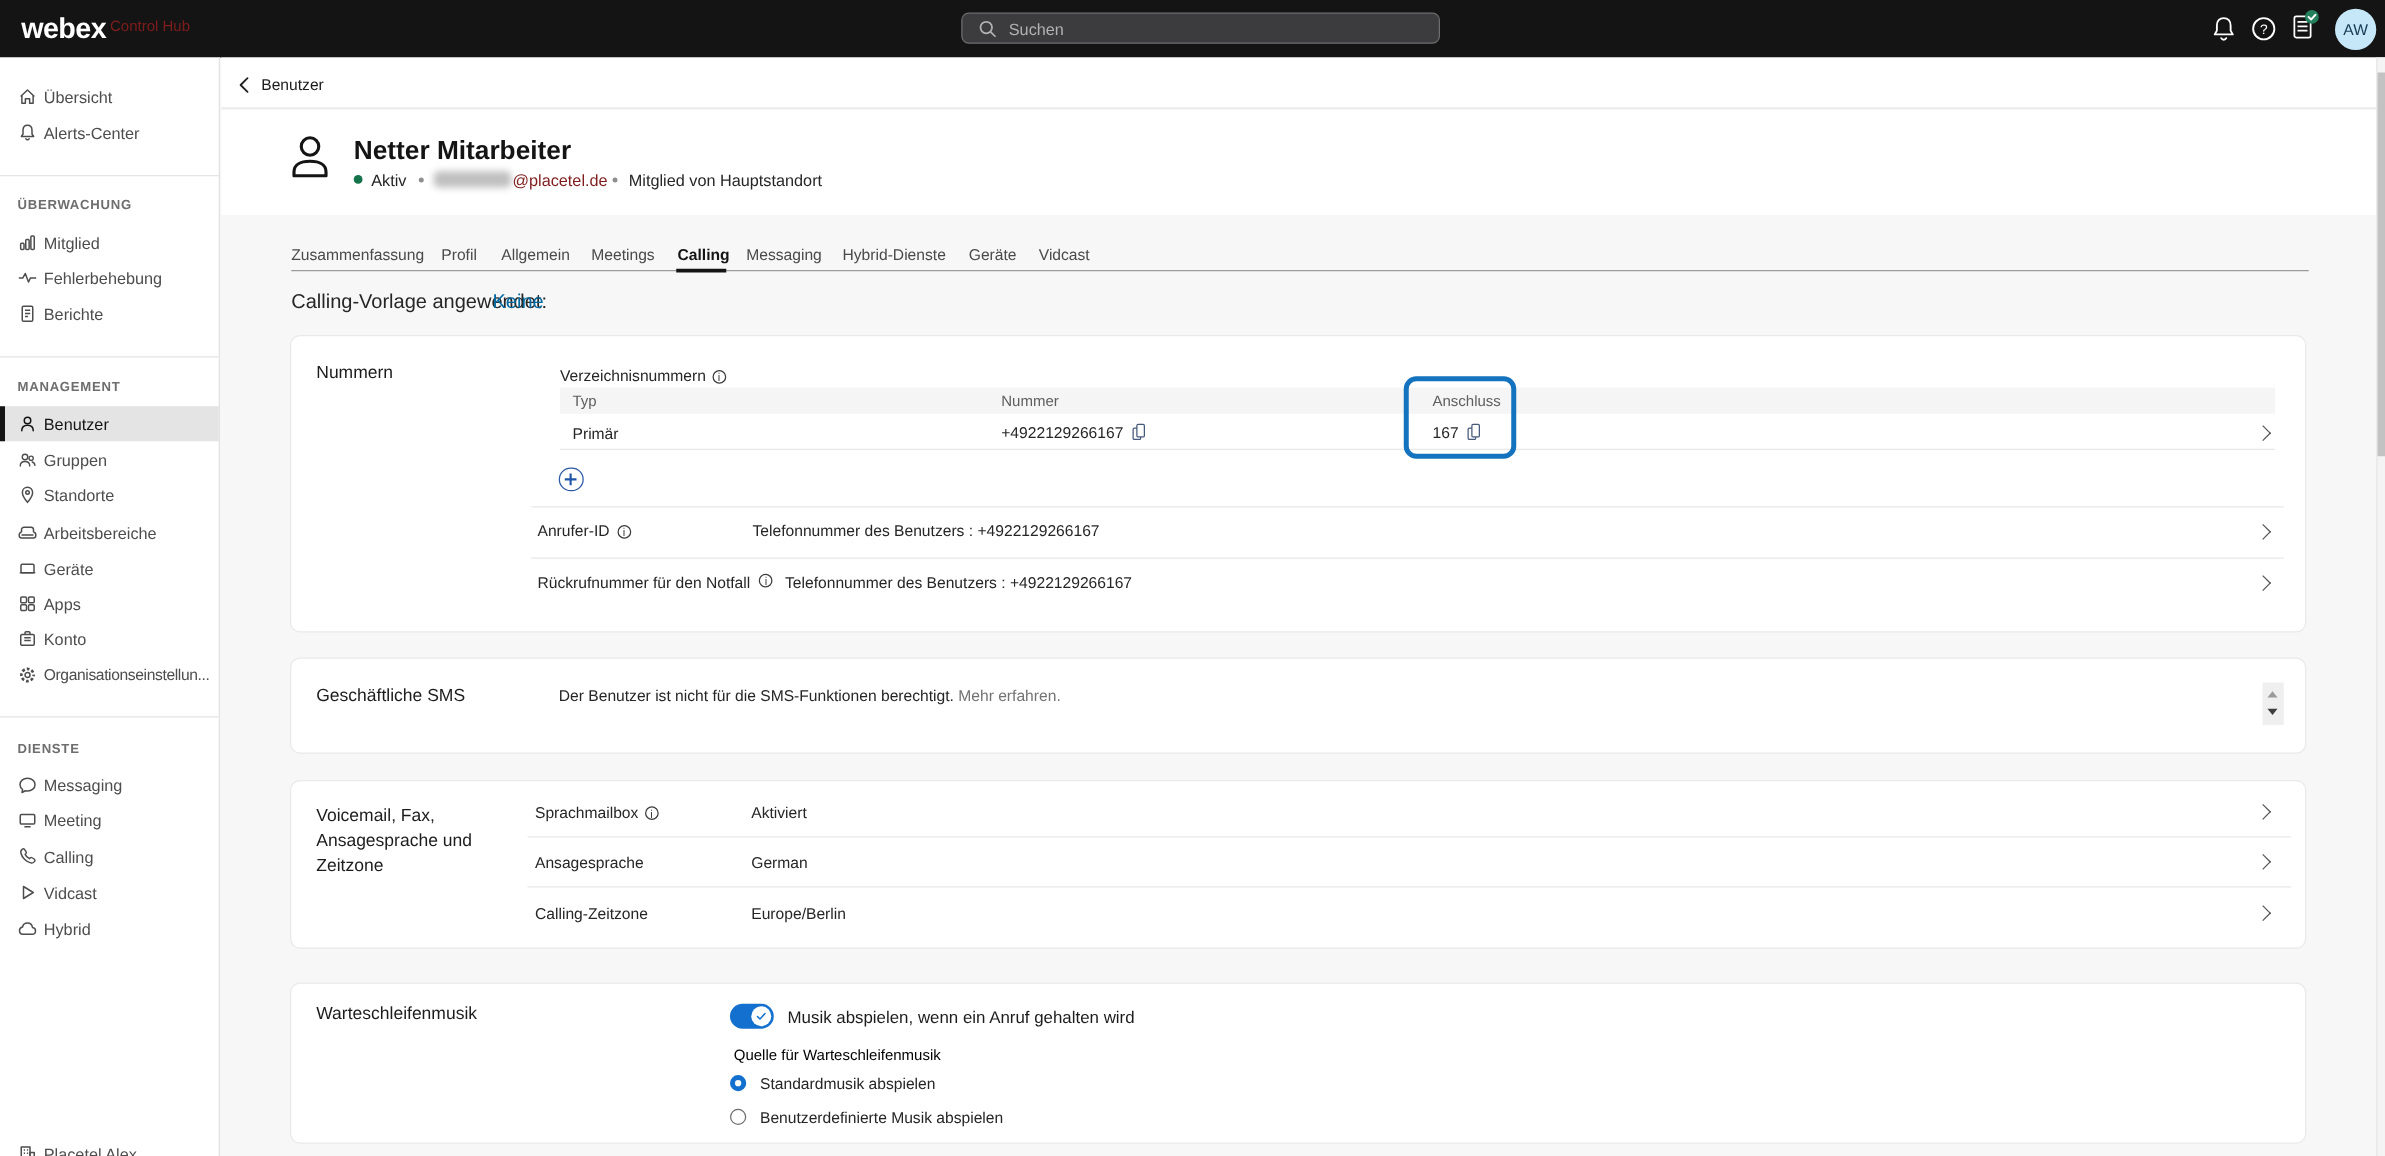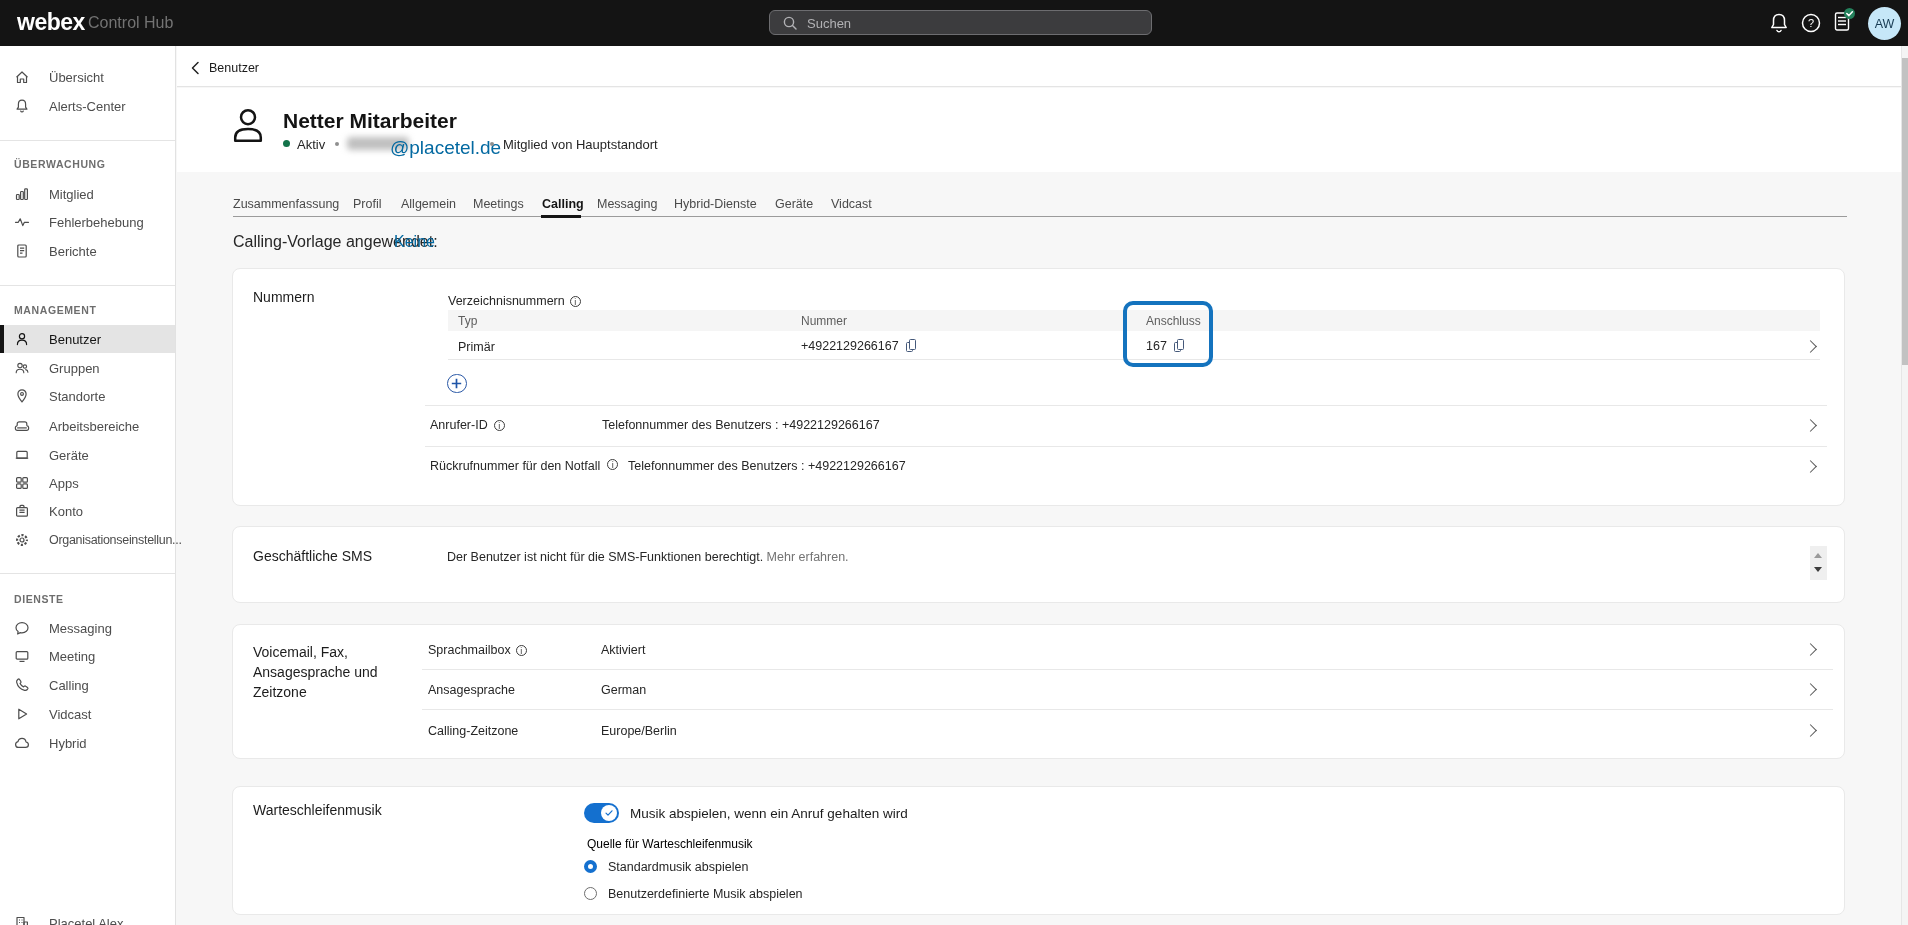--- a/index.html
+++ b/index.html
@@ -3,35 +3,35 @@
 <meta charset="utf-8">
 <style>
   * { margin:0; padding:0; box-sizing:border-box; }
   html,body { width:1908px; height:925px; overflow:hidden; }
   body { font-family:"Liberation Sans", sans-serif; background:#f7f7f7; position:relative; }
   .abs { position:absolute; }
   .txt { position:absolute; white-space:nowrap; }
   
   #topbar { position:absolute; left:0; top:0; width:1908px; height:46px; background:#141414; }
   #logo { position:absolute; left:17px; top:9px; color:#fff; font-size:23px; font-weight:bold; letter-spacing:-0.5px; }
-  #logo2 { position:absolute; left:88px; top:14px; color:#737373; font-size:16px; font-weight:400; }
+  #logo2 { position:absolute; left:88px; top:14px; color:#7f1d1d; font-size:12px; font-weight:400; }
   #search { position:absolute; left:769px; top:10px; width:383px; height:25px; background:#3c3c3e; border:1px solid #6d6d70; border-radius:6px; }
   #search .stxt { position:absolute; left:37px; top:5px; font-size:13px; color:#b2b2b5; }
   
   #sidebar { position:absolute; left:0; top:46px; width:176px; height:879px; background:#fff; border-right:1px solid #e2e2e2; }
   .sitem { position:absolute; left:0; width:175px; height:28px; display:flex; align-items:center; color:#4d4d4d; font-size:13px; }
   .sitem svg { position:absolute; left:14px; }
   .sitem .lbl { position:absolute; left:33px; }
   .slabel { position:absolute; left:14px; font-size:10.5px; font-weight:bold; color:#6e6e6e; letter-spacing:0.6px; }
   .sdiv { position:absolute; left:0; width:175px; height:1px; background:#e4e4e4; }
   .selbg { position:absolute; left:0; top:325px; width:175px; height:28px; background:#e4e4e4; }
   .selbar { position:absolute; left:0; top:325px; width:4px; height:28px; background:#141414; }
   .sitem { padding-left:14px; }
   .sitem svg { position:static; flex:none; }
-  .sitem .lbl { position:static; margin-left:19px; white-space:nowrap; }
+  .sitem .lbl { position:static; margin-left:5px; white-space:nowrap; }
   .tab { position:absolute; top:197px; font-size:12.5px; color:#4a4a4a; white-space:nowrap; }
   .combo { position:absolute; display:flex; align-items:center; white-space:nowrap; }
   .iinfo { display:inline-block; width:11px; height:11px; border:1.2px solid #3c3c3c; border-radius:50%; color:#3c3c3c; font-size:9px; text-align:center; line-height:10.5px; flex:none; }
   .icopy { position:relative; display:inline-block; width:11px; height:14px; flex:none; }
   .icopy .r1 { position:absolute; left:0; top:2.5px; width:7px; height:10px; border:1.3px solid #45597a; border-radius:1.5px; background:#fff; }
   .icopy .r2 { position:absolute; left:3.5px; top:0; width:7px; height:10.5px; border:1.3px solid #45597a; border-radius:1.5px; background:#fff; }
   
   #backbar { position:absolute; left:177px; top:46px; width:1731px; height:41px; background:#fff; border-bottom:1px solid #e4e4e4; }
   #pagehead { position:absolute; left:177px; top:88px; width:1731px; height:84px; background:#fff; }
   .card { position:absolute; left:232px; width:1613px; background:#fff; border:1px solid #e9e9e9; border-radius:8px; }
@@ -230,21 +230,21 @@
 <div id="pagehead"></div>
 <svg class="abs" style="left:232px;top:108px" width="32" height="34" viewBox="0 0 32 34">
   <circle cx="16" cy="9.2" r="7" fill="none" stroke="#141414" stroke-width="2.5"></circle>
   <path d="M3.2 32.7 L3.2 29.5 C3.2 24 8 21 16 21 C24 21 28.8 24 28.8 29.5 L28.8 32.7 Z" fill="none" stroke="#141414" stroke-width="2.5" stroke-linejoin="round"></path>
 </svg>
 <div class="txt" style="left:283px;top:109px;font-size:21px;font-weight:bold;color:#141414">Netter Mitarbeiter</div>
 <div class="abs" style="left:283px;top:140px;width:7px;height:7px;border-radius:50%;background:#13734a"></div>
 <div class="txt" style="left:297px;top:137px;font-size:13px;color:#262626">Aktiv</div>
 <div class="abs" style="left:335px;top:142px;width:4px;height:4px;border-radius:50%;background:#8f8f8f"></div>
 <div class="abs" style="left:347px;top:137px;width:62px;height:13px;border-radius:4px;background:#bfbfbf;filter:blur(3px)"></div>
-<div class="txt" style="left:390px;top:137px;font-size:19px;color:#0369a1">@placetel.de</div>
+<div class="txt" style="left:410px;top:137px;font-size:13px;color:#7f1d1d">@placetel.de</div>
 <div class="abs" style="left:490px;top:142px;width:4px;height:4px;border-radius:50%;background:#8f8f8f"></div>
 <div class="txt" style="left:503px;top:137px;font-size:13px;color:#262626">Mitglied von Hauptstandort</div>
 
 <div id="tabs">
 <div class="tab" style="left:233px">Zusammenfassung</div>
 <div class="tab" style="left:353px">Profil</div>
 <div class="tab" style="left:401px">Allgemein</div>
 <div class="tab" style="left:473px">Meetings</div>
 <div class="tab" style="left:542px;font-weight:bold;color:#141414">Calling</div>
 <div class="abs" style="left:541px;top:214.5px;width:40px;height:3px;background:#141414;z-index:5"></div>

